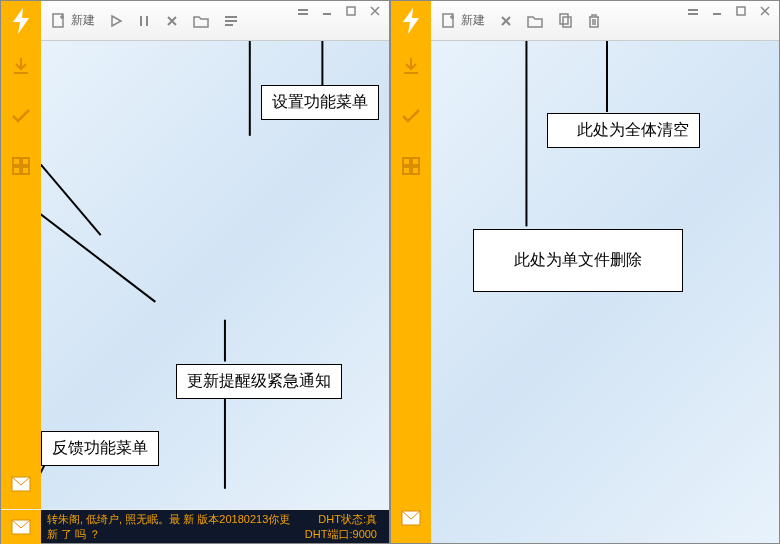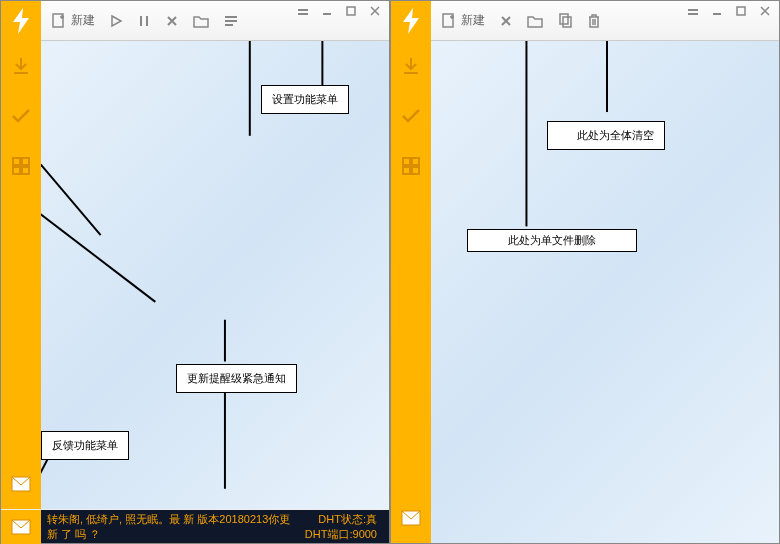--- a/index.html
+++ b/index.html
@@ -81,21 +81,21 @@
     position: absolute; left: 0; top: 0;
     width: 100%; height: 100%;
     pointer-events: none;
   }
 
   .callout {
     position: absolute;
     background: #fff;
     border: 1px solid #000;
     padding: 6px 10px;
-    font-size: 11px;
+    font-size: 16px;
     white-space: nowrap;
     text-align: center;
   }
 
   .statusbar {
     height: 34px;
     background: #0f172a;
     border-top: 1px solid #eee;
     display: flex;
     align-items: center;
@@ -357,17 +357,17 @@
           </span>
       </div>
     </div>
     <div class="content">
       <svg class="anno" viewBox="0 0 350 504">
         <g stroke="#000" stroke-width="2" fill="none">
           <path d="M177 -24 v95"></path>
           <path d="M96 -24 v210"></path>
         </g>
       </svg>
-      <div class="callout" style="left:116px; top:80px;padding-left:29px;">此处为全体清空</div>
-      <div class="callout" style="left:36px; top:188px; padding:3px 40px;">此处为单文件删除</div>
+      <div class="callout" style="left:116px; top:72px;padding-left:29px;">此处为全体清空</div>
+      <div class="callout" style="left:42px; top:188px; padding:20px 40px;">此处为单文件删除</div>
     </div>
   </div>
 </div>
 
 </body></html>

